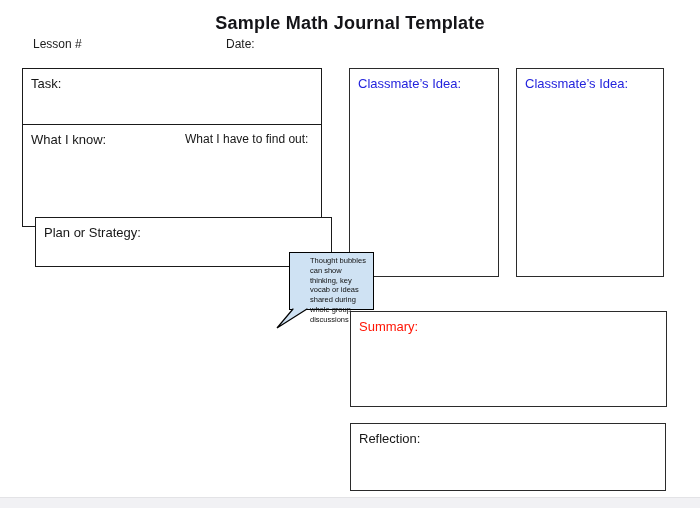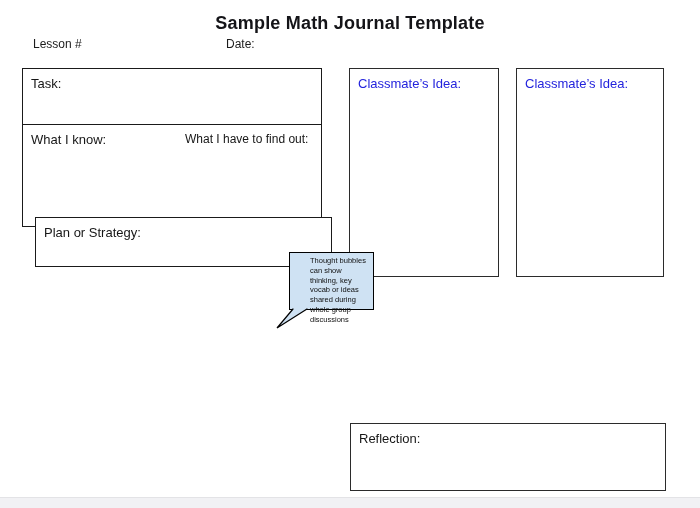--- a/index.html
+++ b/index.html
@@ -86,20 +86,23 @@
 
 
   <div class="fieldbox box-classmate1">
     <span class="lbl lbl-blue">Classmate’s Idea:</span>
   </div>
 
   <div class="fieldbox box-classmate2">
     <span class="lbl lbl-blue">Classmate’s Idea:</span>
   </div>
 
+  <div class="fieldbox box-summary">
+    <span class="lbl lbl-red">Summary:</span>
+  </div>
 
   <div class="fieldbox box-reflection">
     <span class="lbl">Reflection:</span>
   </div>
 
   <div class="callout">Thought bubbles can show thinking, key vocab or ideas shared during whole group discussions</div>
   <svg class="callout-tail" viewBox="0 0 60 34" xmlns="http://www.w3.org/2000/svg">
     <path d="M 23,8 L 7,27 L 37,8" fill="#cfe2f3" stroke="#000000" stroke-width="1.2" stroke-linecap="round"></path>
   </svg>
 

